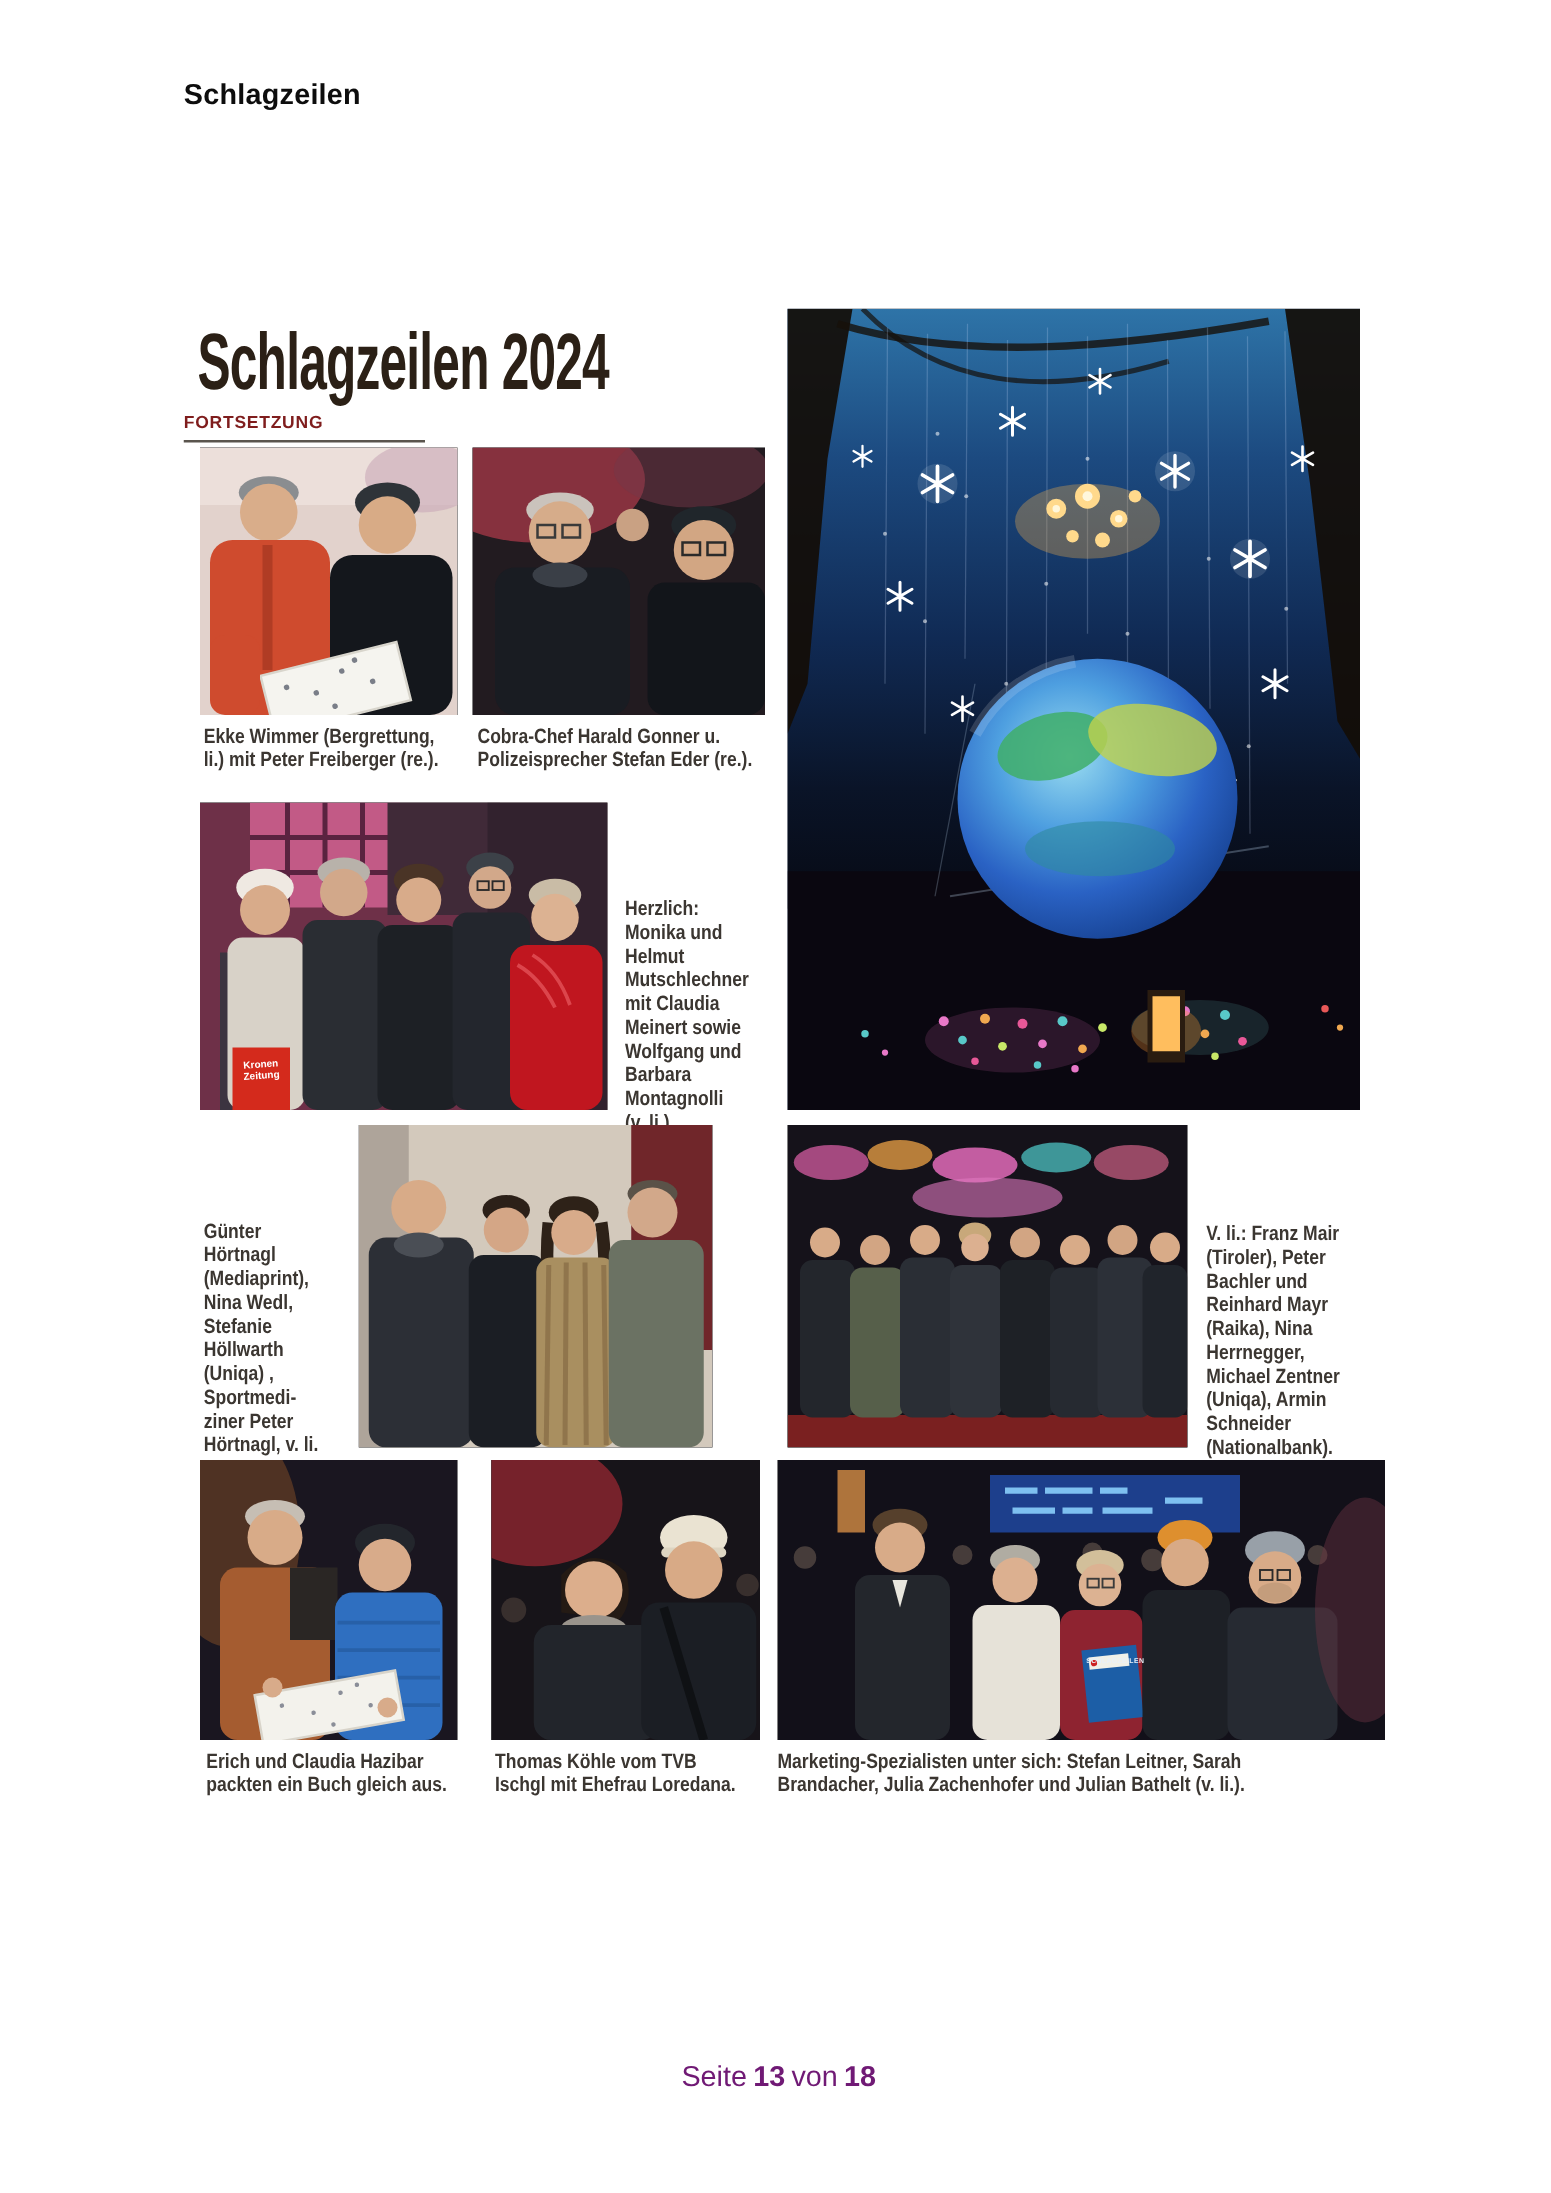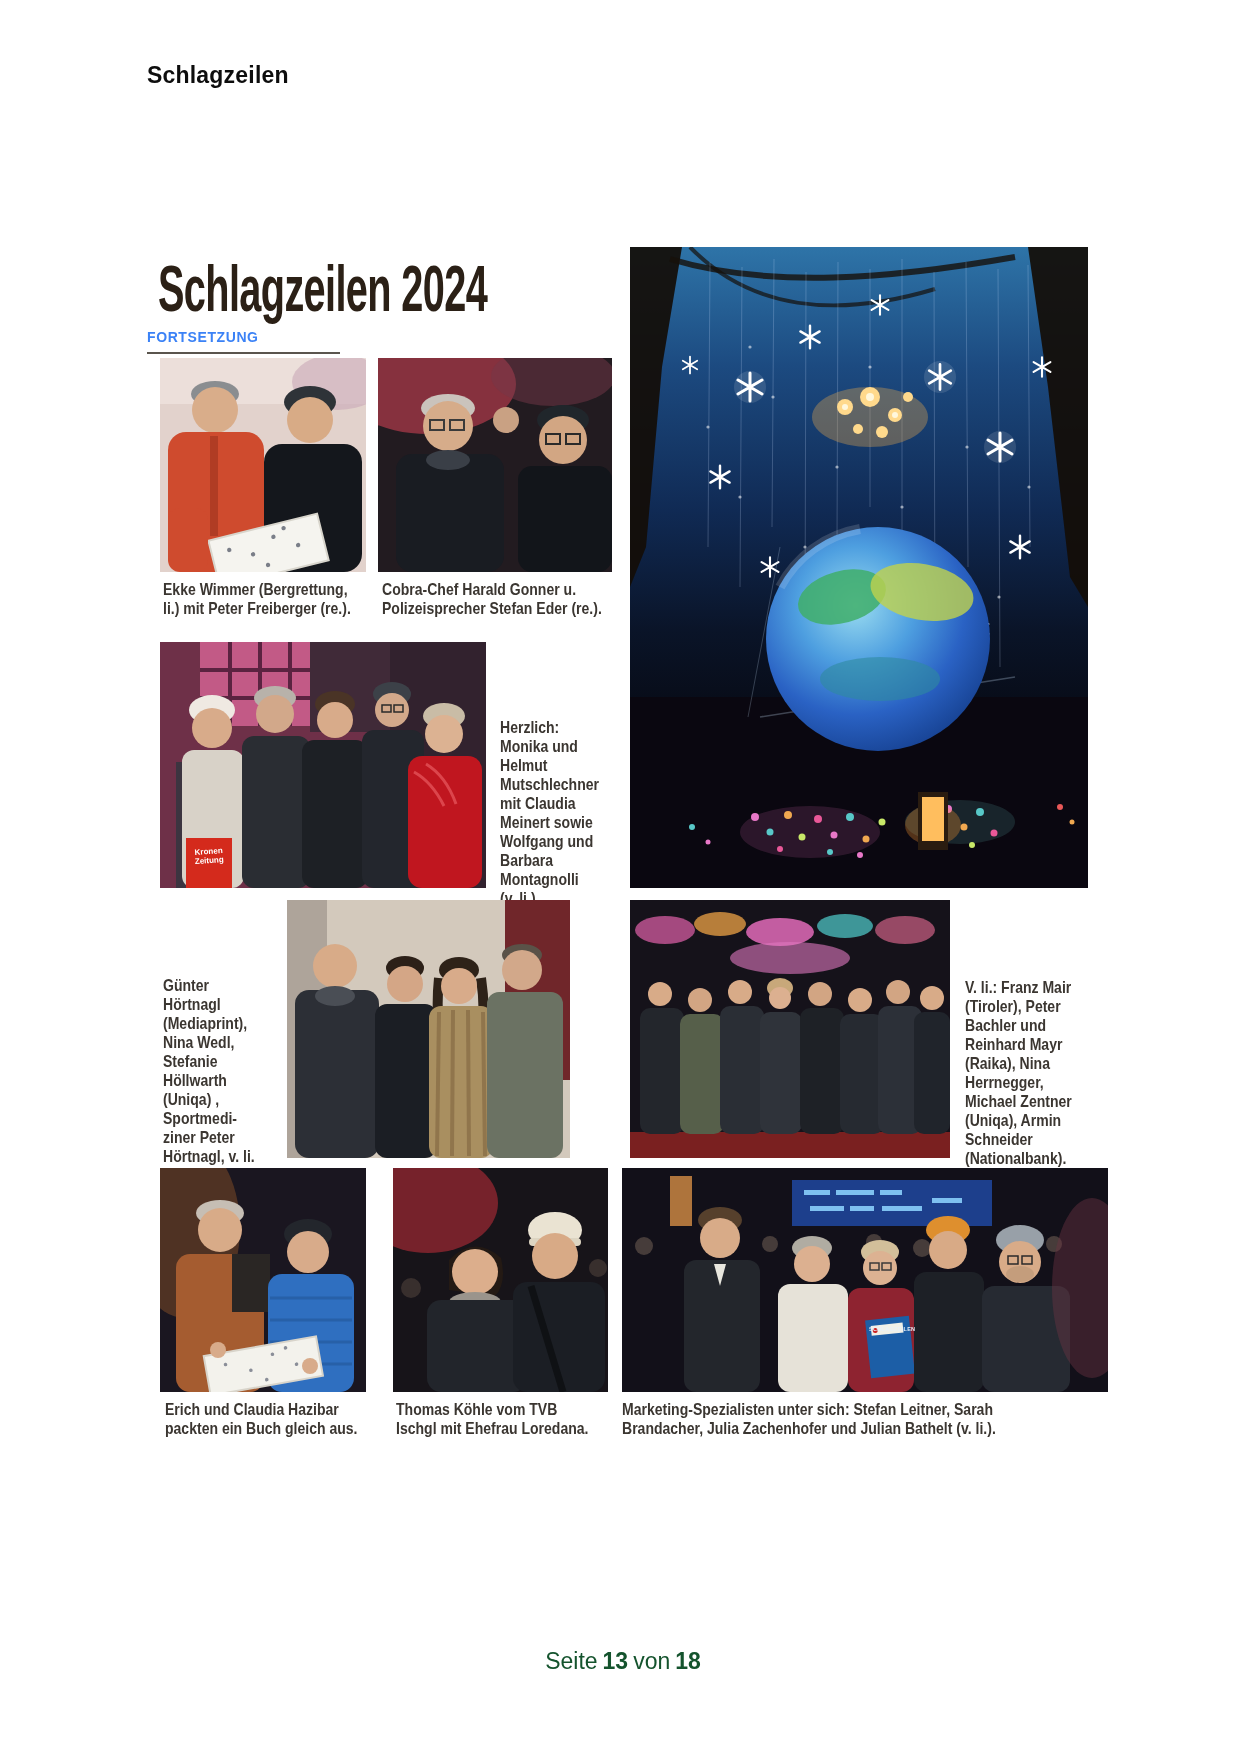--- a/index.html
+++ b/index.html
@@ -1,21 +1,21 @@
 <!DOCTYPE html>
 <html><head>
 <meta charset="utf-8">
 <style>
   html,body{margin:0;padding:0;background:#ffffff;}
   .page{position:relative;width:1241px;height:1754px;background:#ffffff;overflow:hidden;
         font-family:"Liberation Sans",sans-serif;}
   .masthead{position:absolute;left:147px;top:62px;font-size:23px;font-weight:700;color:#0d0d0d;letter-spacing:.2px;}
   .headline{position:absolute;left:158px;top:252px;font-size:64px;font-weight:700;color:#2b2016;
             letter-spacing:-1px;transform:scaleX(.62);transform-origin:left top;white-space:nowrap;margin:0;}
-  .fortsetzung{position:absolute;left:147px;top:329px;font-size:14px;font-weight:700;color:#3b82f6;letter-spacing:.6px;text-align:center;}
+  .fortsetzung{position:absolute;left:147px;top:329px;font-size:14px;font-weight:700;color:#7f1d1d;letter-spacing:.6px;text-align:center;}
   .rule{position:absolute;left:147px;top:352px;width:193px;height:2px;background:#5a554e;}
   .photo{position:absolute;overflow:hidden;background:#222;}
   .photo svg{display:block;width:100%;height:100%;}
   .pA{left:160px;top:358px;width:206px;height:214px;}
   .pB{left:378px;top:358px;width:234px;height:214px;}
   .pC{left:630px;top:247px;width:458px;height:641px;background:#0a1428;}
   .pD{left:160px;top:642px;width:326px;height:246px;}
   .pE{left:287px;top:900px;width:283px;height:258px;}
   .pF{left:630px;top:900px;width:320px;height:258px;}
   .pG{left:160px;top:1168px;width:206px;height:224px;}
@@ -24,21 +24,21 @@
   .cap{position:absolute;font-weight:700;font-size:16.5px;line-height:1.15;color:#3b3631;
        white-space:pre-line;transform:scaleX(.85);transform-origin:left top;}
   .capA{left:163px;top:580px;width:250px;}
   .capB{left:382px;top:580px;width:295px;}
   .capD{left:500px;top:718px;width:135px;}
   .capL{left:163px;top:976px;width:140px;}
   .capR{left:965px;top:978px;width:150px;}
   .capF{left:165px;top:1400px;width:260px;}
   .capG{left:396px;top:1400px;width:250px;}
   .capH{left:622px;top:1400px;width:590px;}
-  .footer{position:absolute;left:0;right:0;top:1648px;text-align:center;font-size:23px;color:#14532d;}
+  .footer{position:absolute;left:0;right:0;top:1648px;text-align:center;font-size:23px;color:#701a75;}
   .footer span{display:inline-block;}
   .f-label{font-weight:400;margin:0 5px;}
   .f-num{font-weight:700;}
   .overlay-text{position:absolute;color:#ffffff;font-weight:700;text-align:center;
                 white-space:pre-line;line-height:1.1;}
   .bag-text{left:187px;top:848px;width:44px;font-size:8px;transform:rotate(-4deg);}
   .book-text{left:869px;top:1326px;width:42px;font-size:5.5px;color:#e8f0f8;letter-spacing:.3px;}
 </style>
 </head>
 <body>

